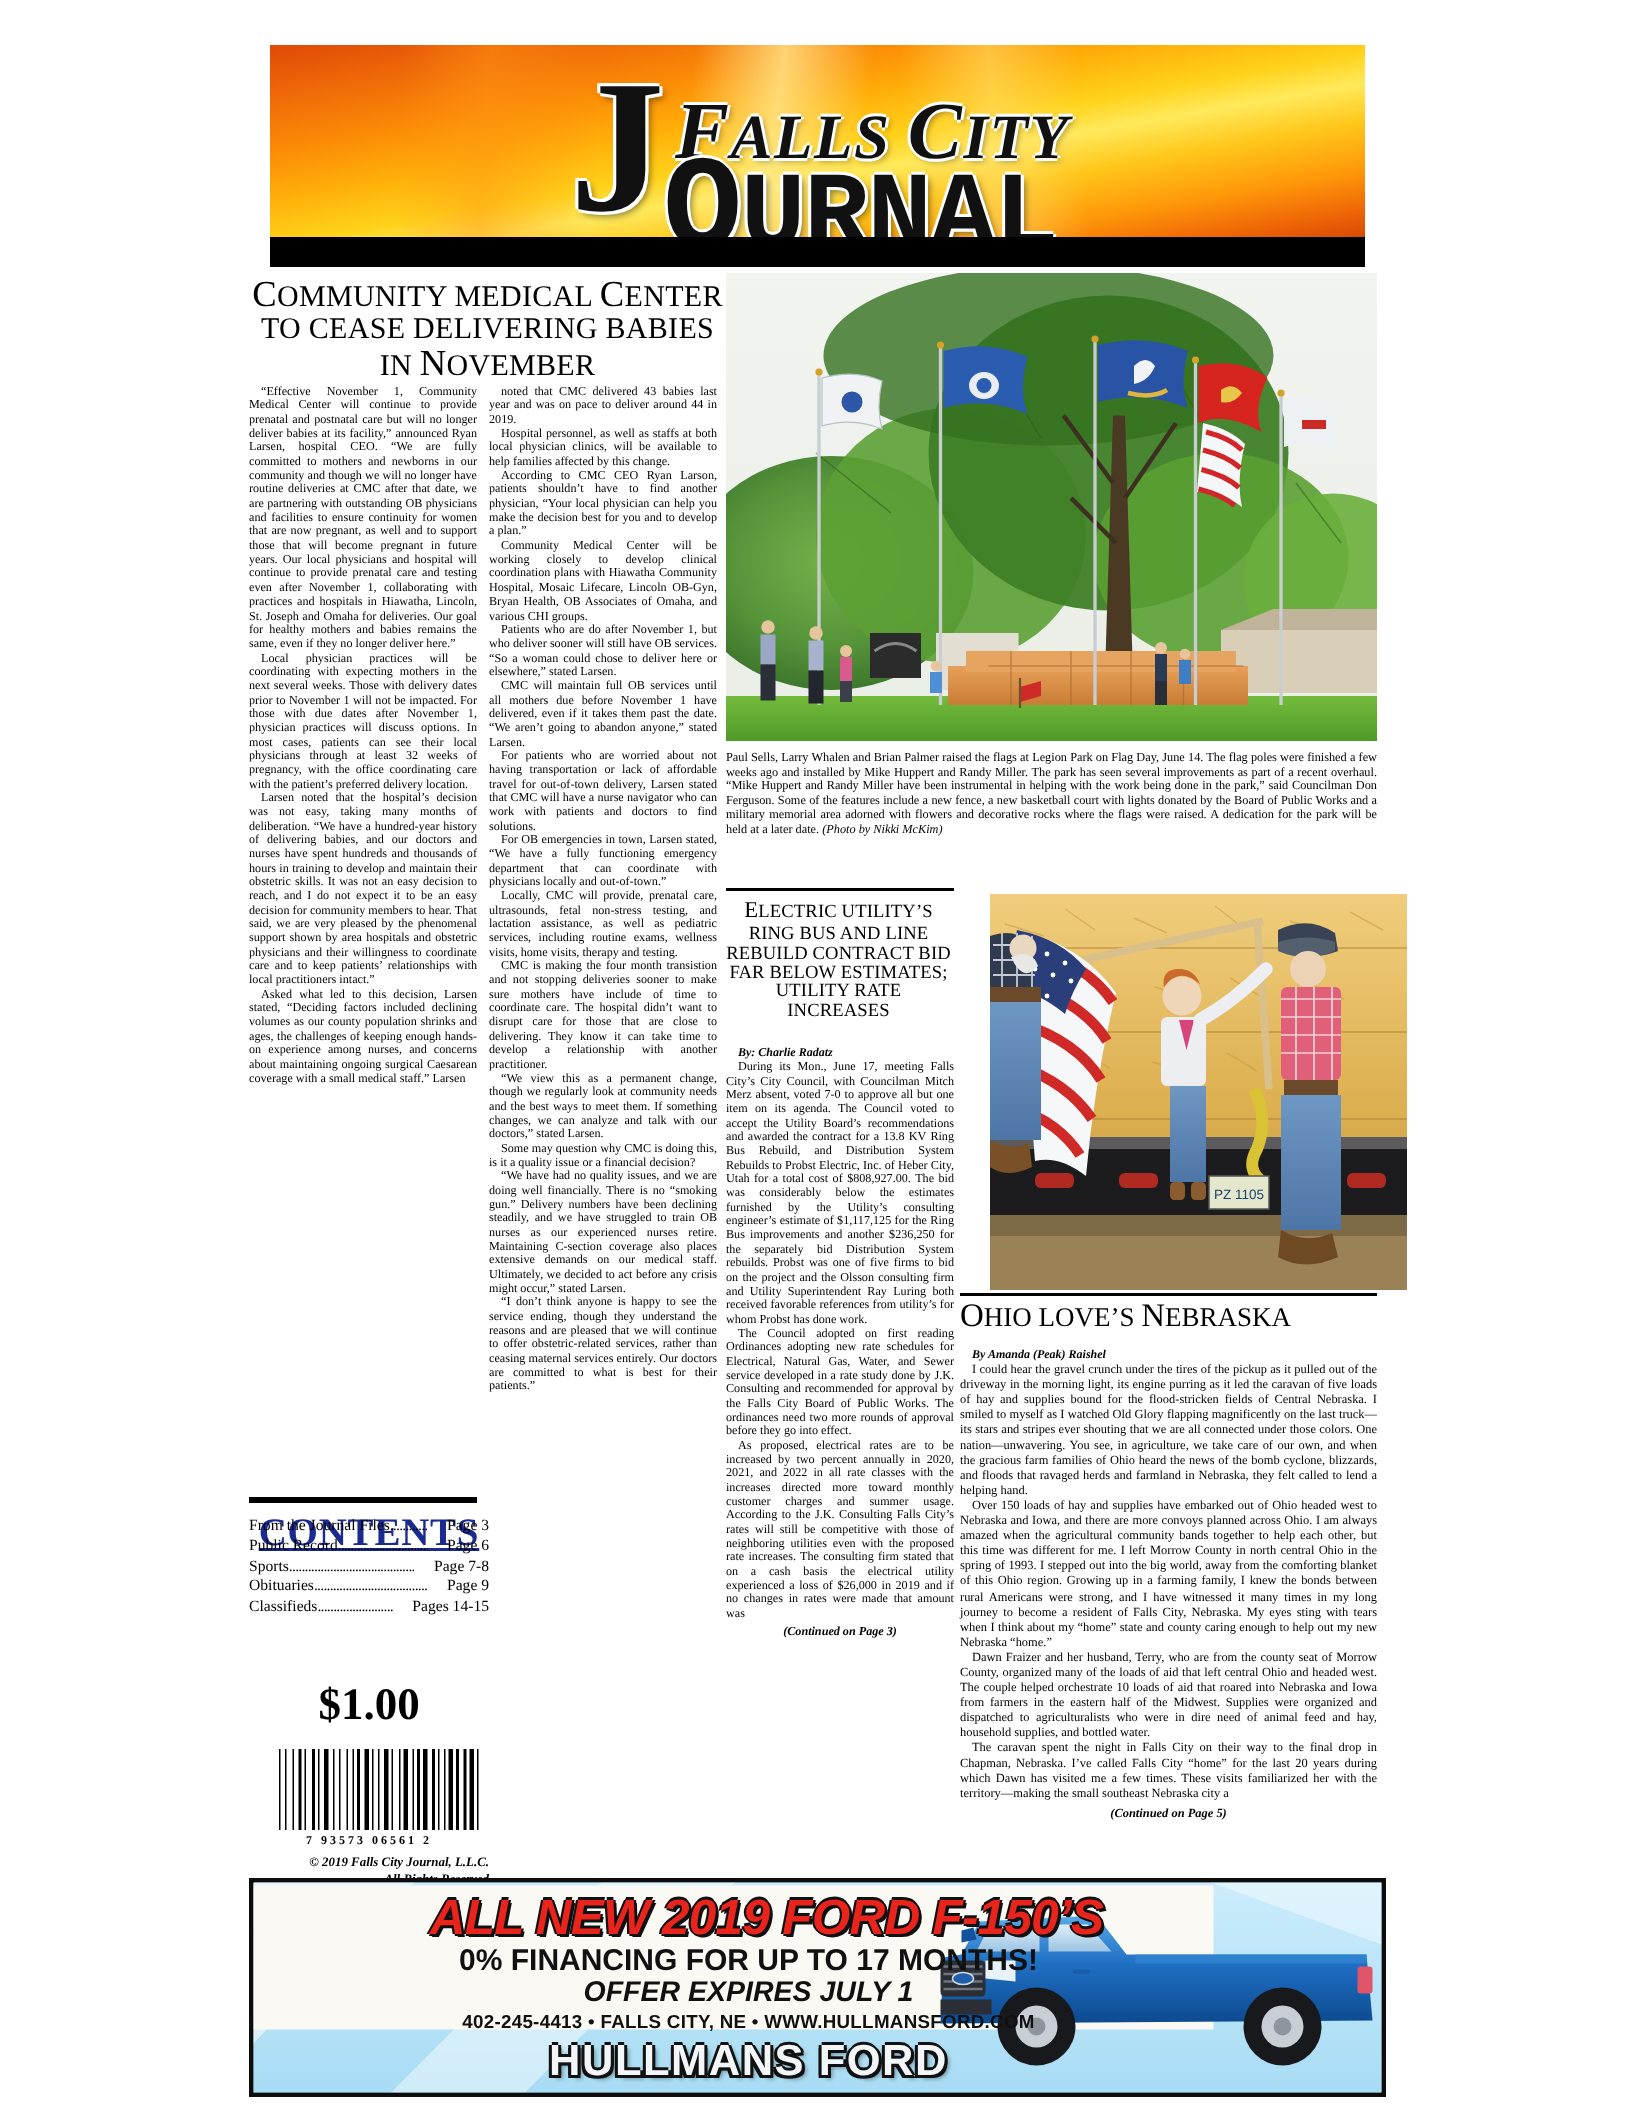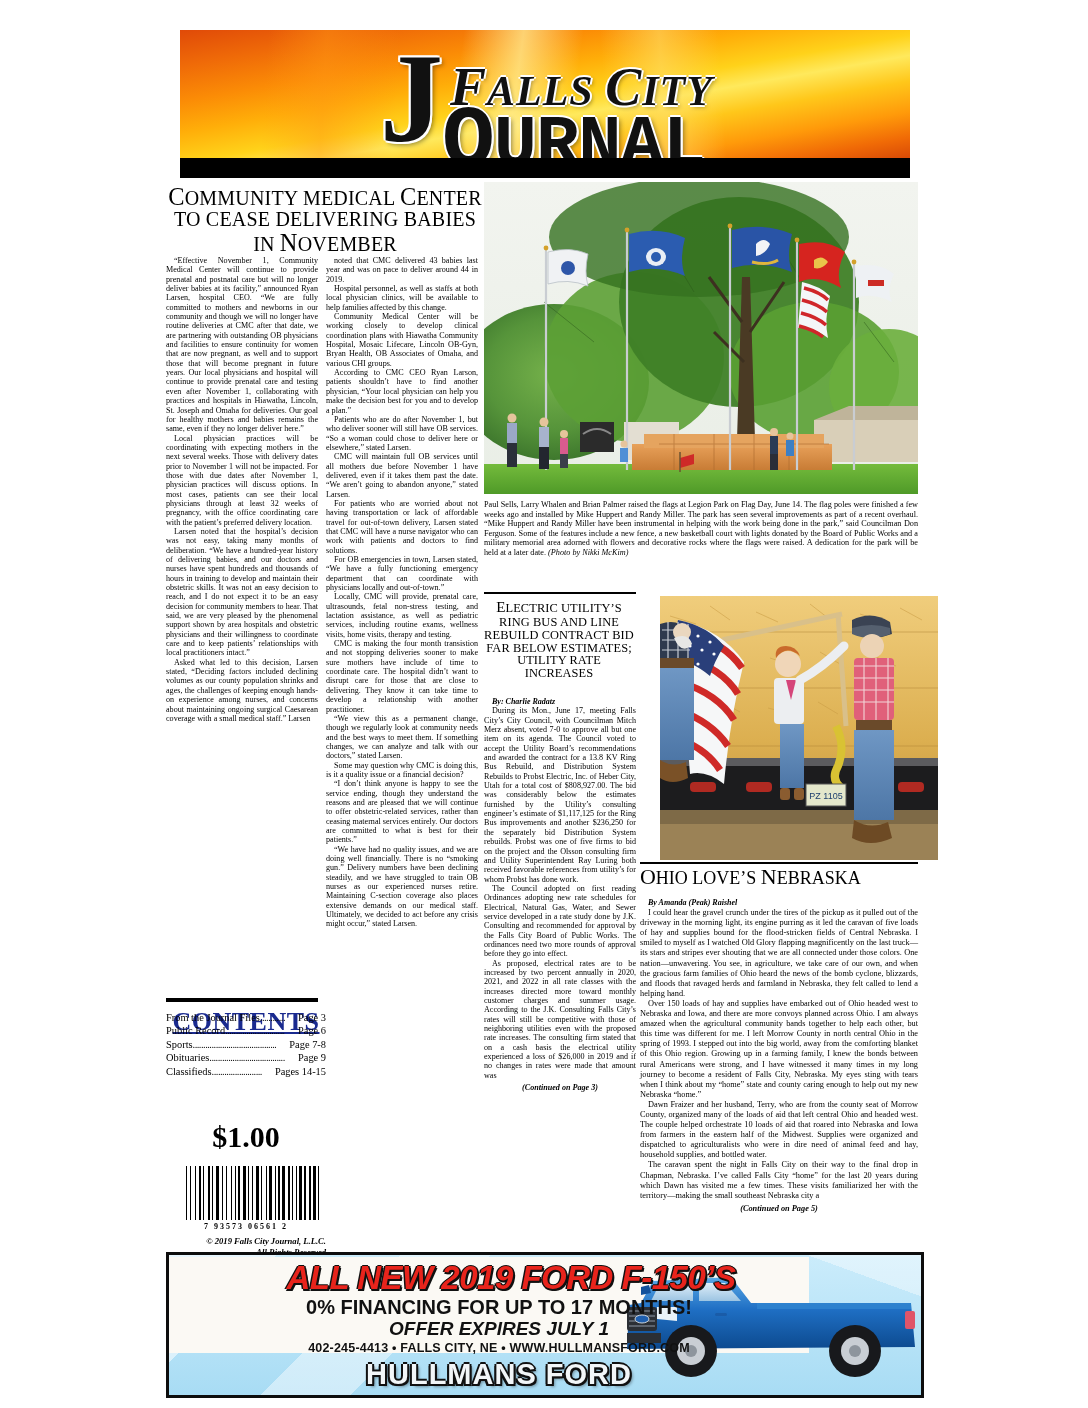--- a/index.html
+++ b/index.html
@@ -127,32 +127,32 @@
   <div class="col" id="c1" style="left:166px;top:256px;width:152px;height:740px;">
       <p>“Effective November 1, Community Medical Center will continue to provide prenatal and postnatal care but will no longer deliver babies at its facility,” announced Ryan Larsen, hospital CEO. “We are fully committed to mothers and newborns in our community and though we will no longer have routine deliveries at CMC after that date, we are partnering with outstanding OB physicians and facilities to ensure continuity for women that are now pregnant, as well and to support those that will become pregnant in future years. Our local physicians and hospital will continue to provide prenatal care and testing even after November 1, collaborating with practices and hospitals in Hiawatha, Lincoln, St. Joseph and Omaha for deliveries. Our goal for healthy mothers and babies remains the same, even if they no longer deliver here.”</p>
       <p>Local physician practices will be coordinating with expecting mothers in the next several weeks. Those with delivery dates prior to November 1 will not be impacted. For those with due dates after November 1, physician practices will discuss options. In most cases, patients can see their local physicians through at least 32 weeks of pregnancy, with the office coordinating care with the patient’s preferred delivery location.</p>
       <p>Larsen noted that the hospital’s decision was not easy, taking many months of deliberation. “We have a hundred-year history of delivering babies, and our doctors and nurses have spent hundreds and thousands of hours in training to develop and maintain their obstetric skills. It was not an easy decision to reach, and I do not expect it to be an easy decision for community members to hear. That said, we are very pleased by the phenomenal support shown by area hospitals and obstetric physicians and their willingness to coordinate care and to keep patients’ relationships with local practitioners intact.”</p>
       <p>Asked what led to this decision, Larsen stated, “Deciding factors included declining volumes as our county population shrinks and ages, the challenges of keeping enough hands-on experience among nurses, and concerns about maintaining ongoing surgical Caesarean coverage with a small medical staff.” Larsen</p>
     </div>
 
   <div class="col" id="c2" style="left:326px;top:256px;width:152px;height:1020px;">
       <p>noted that CMC delivered 43 babies last year and was on pace to deliver around 44 in 2019.</p>
       <p>Hospital personnel, as well as staffs at both local physician clinics, will be available to help families affected by this change.</p>
+      <p>According to CMC CEO Ryan Larson, patients shouldn’t have to find another physician, “Your local physician can help you make the decision best for you and to develop a plan.”</p>
       <p>Community Medical Center will be working closely to develop clinical coordination plans with Hiawatha Community Hospital, Mosaic Lifecare, Lincoln OB-Gyn, Bryan Health, OB Associates of Omaha, and various CHI groups.</p>
-      <p>According to CMC CEO Ryan Larson, patients shouldn’t have to find another physician, “Your local physician can help you make the decision best for you and to develop a plan.”</p>
       <p>Patients who are do after November 1, but who deliver sooner will still have OB services. “So a woman could chose to deliver here or elsewhere,” stated Larsen.</p>
       <p>CMC will maintain full OB services until all mothers due before November 1 have delivered, even if it takes them past the date. “We aren’t going to abandon anyone,” stated Larsen.</p>
       <p>For patients who are worried about not having transportation or lack of affordable travel for out-of-town delivery, Larsen stated that CMC will have a nurse navigator who can work with patients and doctors to find solutions.</p>
       <p>For OB emergencies in town, Larsen stated, “We have a fully functioning emergency department that can coordinate with physicians locally and out-of-town.”</p>
       <p>Locally, CMC will provide, prenatal care, ultrasounds, fetal non-stress testing, and lactation assistance, as well as pediatric services, including routine exams, wellness visits, home visits, therapy and testing.</p>
       <p>CMC is making the four month transistion and not stopping deliveries sooner to make sure mothers have include of time to coordinate care. The hospital  didn’t want to disrupt care for those that are close to delivering. They know it can take time to develop a relationship with another practitioner.</p>
       <p>“We view this as a permanent change, though we regularly look at community needs and the best ways to meet them. If something changes, we can analyze and talk with our doctors,” stated Larsen.</p>
       <p>Some may question why CMC is doing this, is it a quality issue or a financial decision?</p>
+      <p>“We have had no quality issues, and we are doing well financially. There is no “smoking gun.” Delivery numbers have been declining steadily, and we have struggled to train OB nurses as our experienced nurses retire. Maintaining C-section coverage also places extensive demands on our medical staff. Ultimately, we decided to act before any crisis might occur,” stated Larsen.</p>
       <p>“I don’t think anyone is happy to see the service ending, though they understand the reasons and are pleased that we will continue to offer obstetric-related services, rather than ceasing maternal services entirely. Our doctors are committed to what is best for their patients.”</p>
-      <p>“We have had no quality issues, and we are doing well financially. There is no “smoking gun.” Delivery numbers have been declining steadily, and we have struggled to train OB nurses as our experienced nurses retire. Maintaining C-section coverage also places extensive demands on our medical staff. Ultimately, we decided to act before any crisis might occur,” stated Larsen.</p>
     </div>
 
   <div class="rule-thick" style="left:166px;top:998px;width:152px;height:4px;"></div>
   <div class="contents-title">CONTENTS</div>
   <div class="contents-list" id="contents-list">
       <div class="row">
         <span class="lbl">From the Journal Files</span>
         <span class="dots">............................................................</span>
         <span class="pg">Page 3</span>
       </div>

